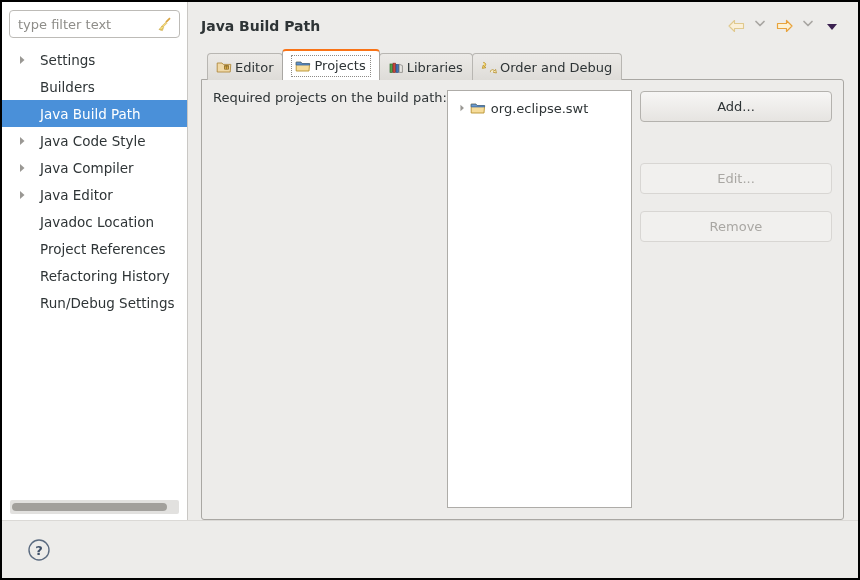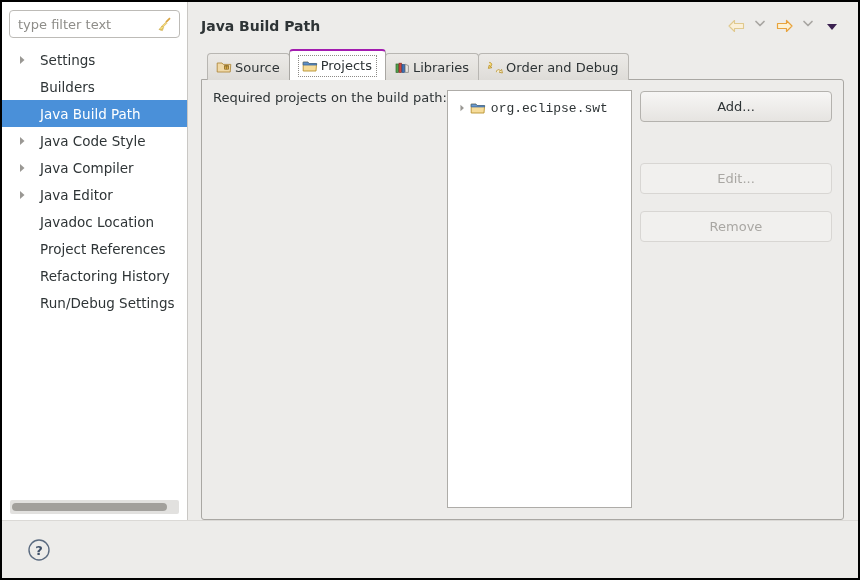--- a/index.html
+++ b/index.html
@@ -210,21 +210,21 @@
     border-radius: 4px 4px 0 0;
     margin-right: -1px;
     font-size: 13px;
     color: #2e3436;
     white-space: nowrap;
   }
   .tab.active {
     height: 31px;
     background: #ffffff;
     border: 1px solid #a9a7a3;
-    border-top: 2px solid #a21caf;
+    border-top: 2px solid #f97316;
     border-bottom: none;
     position: relative;
     z-index: 3;
     padding: 0 8px;
   }
   .tab.active .tab-inner {
     display: flex;
     align-items: center;
     border: 1px dotted #8c8a86;
     padding: 2px 4px 2px 3px;
@@ -267,21 +267,20 @@
     gap: 8px;
   }
   #project-list {
     flex: 1 1 auto;
     min-width: 0;
     background: #ffffff;
     border: 1px solid #aeaca8;
     box-sizing: border-box;
     overflow: hidden;
     padding-top: 5px;
-    font-family: Liberation Mono, monospace;
   }
   .list-row {
     height: 24px;
     display: flex;
     align-items: center;
     padding-left: 6px;
     box-sizing: border-box;
   }
   .list-twisty {
     width: 16px;
@@ -492,21 +491,21 @@
 
       <div id="tab-area">
         <div id="tab-strip">
             <div class="tab">
               <div class="tab-inner">
                 <span class="tab-icon"><svg width="16" height="16" viewBox="0 0 16 16">
                     <path d="M1.2 4 L6 4 L7.2 5.4 L14.8 5.4 L14.2 13 L1.2 13 Z" fill="#f0d9a8" stroke="#b08a3e" stroke-width="0.9" stroke-linejoin="round"></path>
                     <path d="M8.5 6.5 L12.5 6.5 L12.5 10.2 L8.5 10.2 Z" fill="#e8b84b" stroke="#8a6a28" stroke-width="0.8"></path>
                     <path d="M8.5 7.8 L12.5 7.8 M10.5 6.5 L10.5 10.2" stroke="#8a6a28" stroke-width="0.7"></path>
                   </svg></span>
-                <span class="tab-label">Source</span>
+                <span class="tab-label">Editor</span>
               </div>
             </div>
             <div class="tab active">
               <div class="tab-inner">
                 <span class="tab-icon"><svg width="16" height="16" viewBox="0 0 16 16">
                     <path d="M1.2 4.2 L6 4.2 L7.2 5.6 L14.6 5.6 L14 13 L1.2 13 Z" fill="#f6dc9a" stroke="#b8922f" stroke-width="0.9" stroke-linejoin="round"></path>
                     <path d="M1.2 4.2 L6 4.2 L7.2 5.6 L14.6 5.6 L14.6 7 L1.2 7 Z" fill="#5e8fc7" stroke="#3b6596" stroke-width="0.8" stroke-linejoin="round"></path>
                   </svg></span>
                 <span class="tab-label">Projects</span>
               </div>

